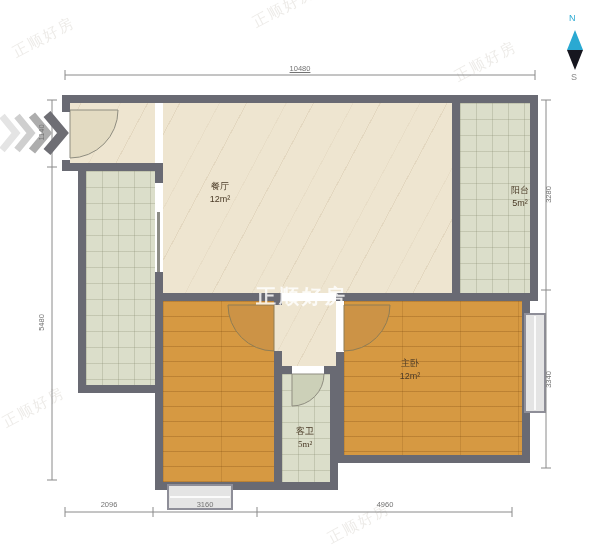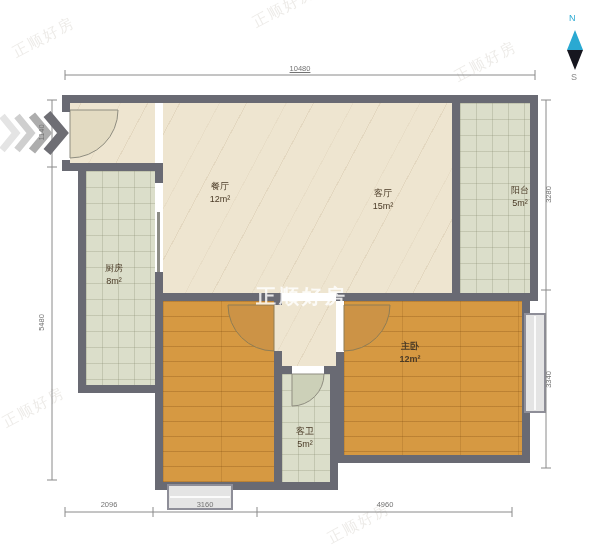--- a/index.html
+++ b/index.html
@@ -113,37 +113,29 @@
     <div class="pane pane-h"></div>
   </div>
   <div class="window" style="left:524px;top:313px;width:22px;height:100px;">
     <div class="pane pane-v"></div>
   </div>
 
   <div class="room-label" style="left:188px;top:180px;">
     <span style="display:block">餐厅</span>
     <span style="display:block">12m²</span>
   </div>
-  <div class="room-label" style="left:351px;top:187px;">
-    <span style="display:block">客厅</span>
-    <span style="display:block">15m²</span>
-  </div>
   <div class="room-label" style="left:488px;top:184px;">
     <span style="display:block">阳台</span>
     <span style="display:block">5m²</span>
   </div>
-  <div class="room-label" style="left:82px;top:262px;">
-    <span style="display:block">厨房</span>
-    <span style="display:block">8m²</span>
-  </div>
-  <div class="room-label" style="left:378px;top:340px;font-weight:bold;">
+  <div class="room-label" style="left:378px;top:357px;">
     <span style="display:block">主卧</span>
     <span style="display:block">12m²</span>
   </div>
-  <div class="room-label" style="left:273px;top:425px;">
+  <div class="room-label" style="left:273px;top:425px;font-family:Liberation Serif, serif;">
     <span style="display:block">客卫</span>
     <span style="display:block">5m²</span>
   </div>
 
   <div class="wm-center" style="left:256px;top:283px;">正顺好房</div>
 
   <svg class="svg-abs" width="600" height="550">
     <g stroke="#8a8a8a" stroke-width="1">
       <line x1="65" y1="75" x2="535" y2="75"></line>
       <line x1="65" y1="70" x2="65" y2="80"></line>

